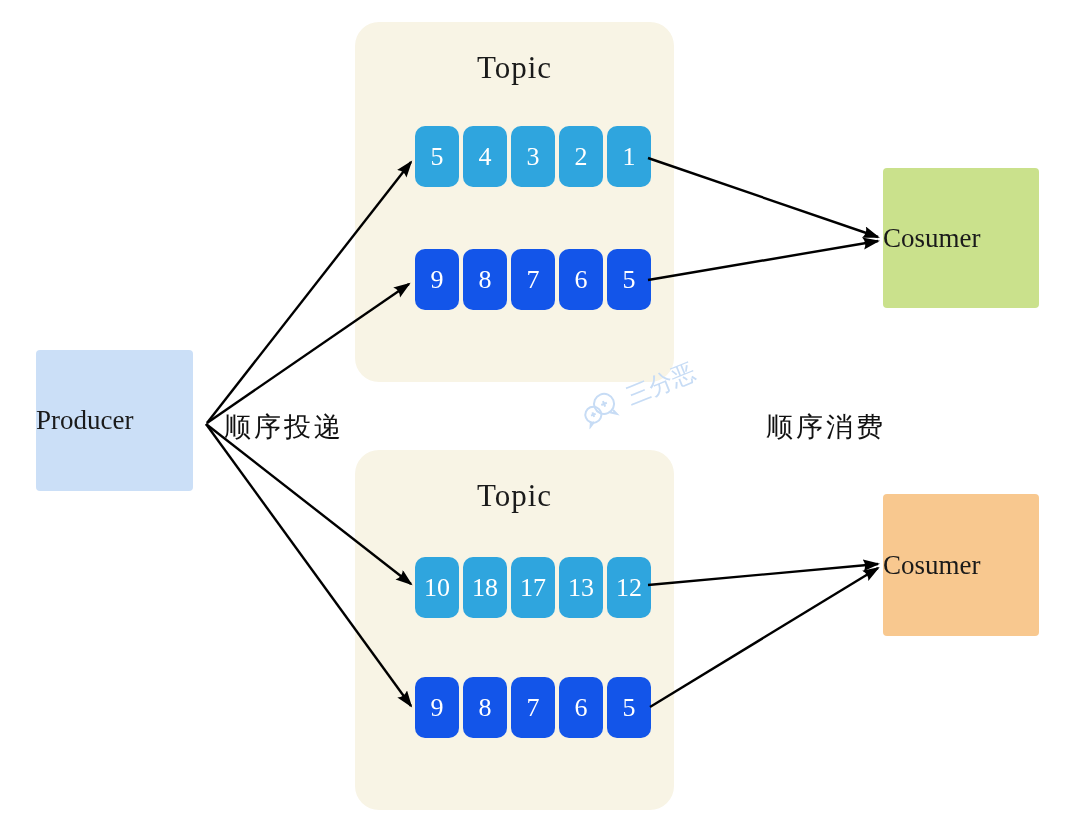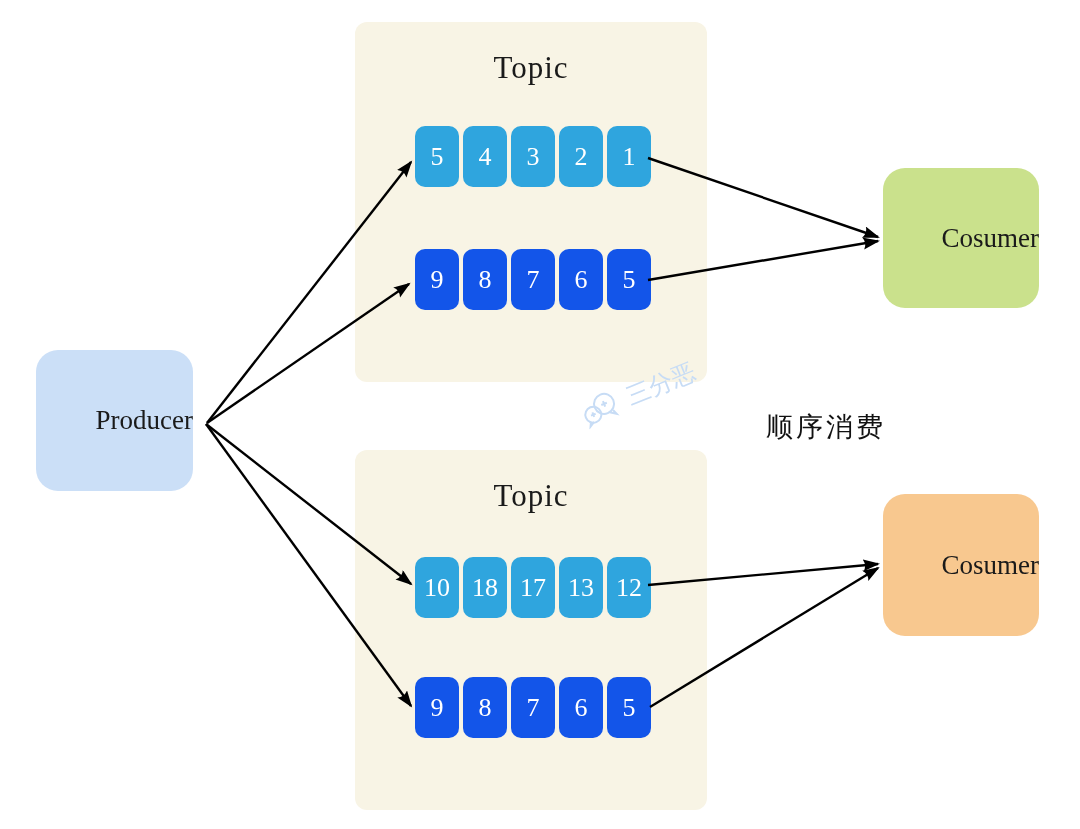--- a/index.html
+++ b/index.html
@@ -6,23 +6,23 @@
   .canvas{
     position:relative;
     width:1080px;height:829px;
     background:#ffffff;
     overflow:hidden;
     font-family:"Liberation Serif","DejaVu Serif",serif;
   }
   
   .topic-panel{
     position:absolute;
-    width:352px;height:360px;
+    width:319px;height:360px;
     background:#F8F4E5;
-    border-radius:12px;
+    border-radius:24px;
   }
   .topic-panel.top{left:355px;top:22px;}
   .topic-panel.bottom{left:355px;top:450px;}
   .topic-title{
     position:absolute;left:0;top:28px;width:100%;
     text-align:center;
     font-size:31px;color:#1a1a1a;
     letter-spacing:1px;
   }
   .partition{
@@ -37,23 +37,23 @@
     border-radius:10px;
     display:flex;align-items:center;justify-content:center;
     color:#ffffff;
     font-size:26px;
     flex:0 0 auto;
   }
   .partition.light .msg{background:#2FA5DE;}
   .partition.dark .msg{background:#1355E9;}
   .node{
     position:absolute;
-    display:flex;align-items:center;justify-content:flex-end;
+    display:flex;align-items:center;justify-content:flex-start;
     font-size:27px;color:#1a1a1a;
-    border-radius:22px;
+    border-radius:4px;
   }
   .producer{left:36px;top:350px;width:157px;height:141px;background:#CBDFF7;}
   .consumer-1{left:883px;top:168px;width:156px;height:140px;background:#CAE18C;}
   .consumer-2{left:883px;top:494px;width:156px;height:142px;background:#F8C88F;}
   
   .flow-label{
     position:absolute;
     font-size:27px;color:#111;
     letter-spacing:3px;
     white-space:nowrap;
@@ -131,20 +131,21 @@
     <span>Producer</span>
   </div>
 
   <div class="node consumer-1">
     <span>Cosumer</span>
   </div>
   <div class="node consumer-2">
     <span>Cosumer</span>
   </div>
 
+  <div class="flow-label delivery">顺序投递</div>
   <div class="flow-label consumption">顺序消费</div>
 
   <div class="watermark">
     <svg width="44" height="30" viewBox="0 0 44 30">
       <g fill="none" stroke="#C7DCF5" stroke-width="2">
         <circle cx="25" cy="12" r="10"></circle>
         <path d="M31 21 L33 26 L27 22"></path>
         <circle cx="11" cy="18" r="8"></circle>
         <path d="M6 24 L4 28 L9 25"></path>
         <path d="M22 12 h6 M25 9 v6"></path>

